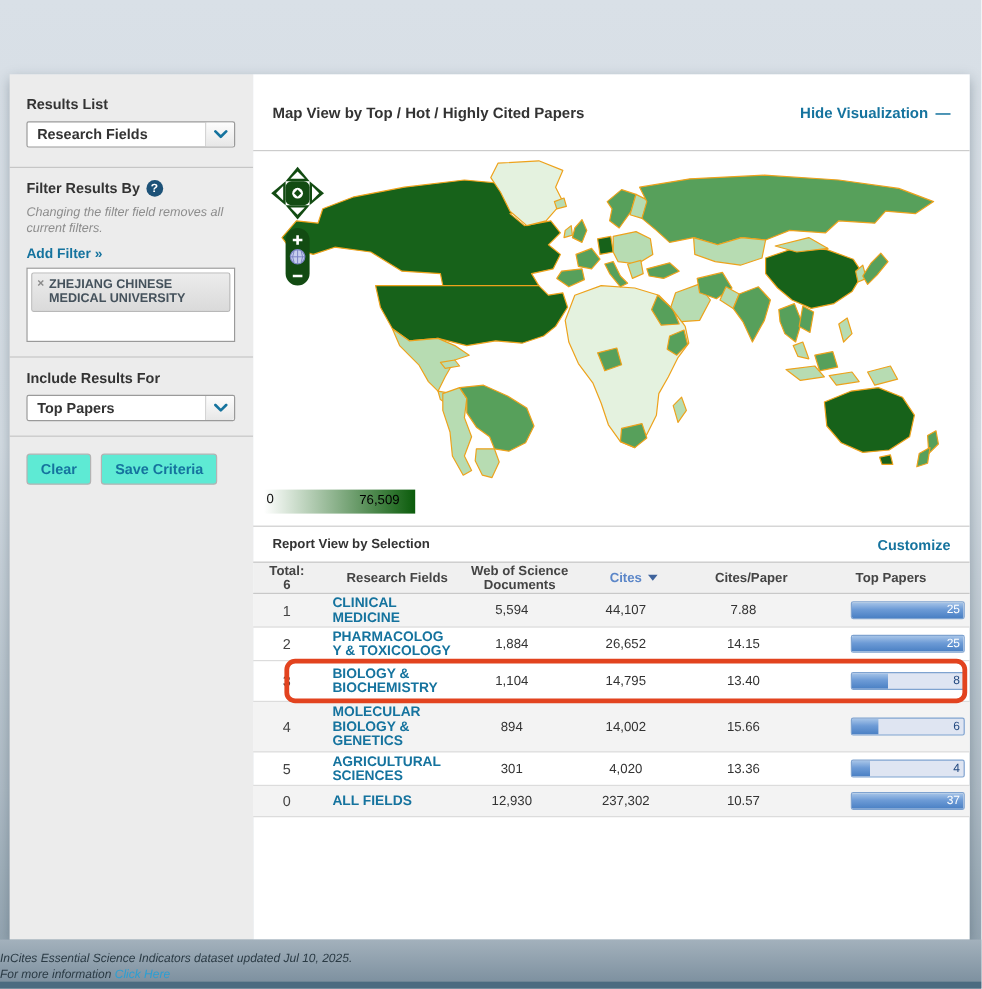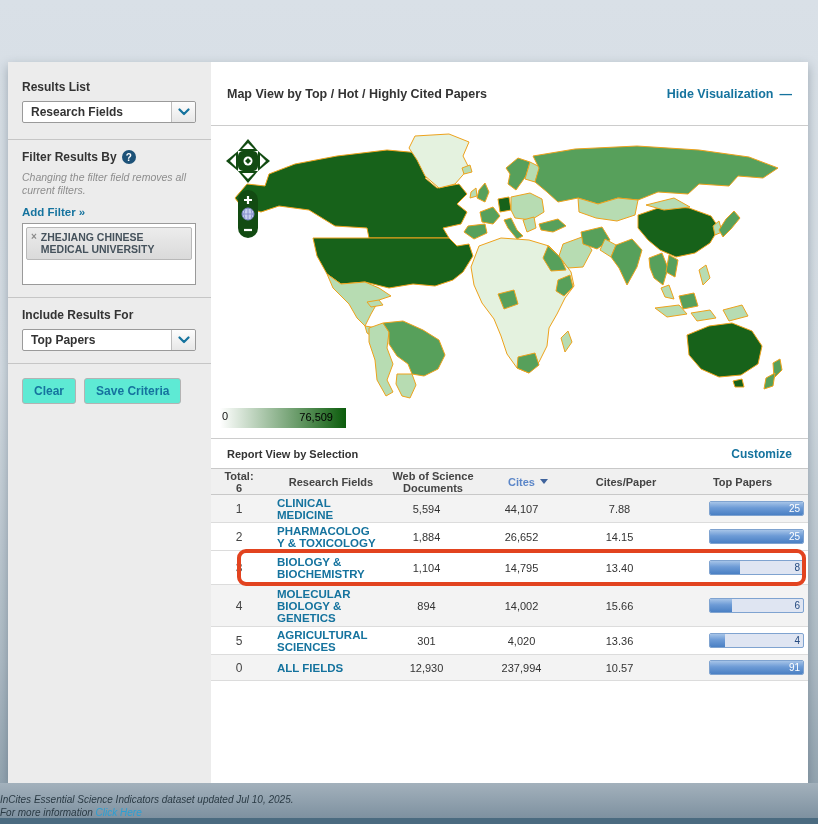--- a/index.html
+++ b/index.html
@@ -365,26 +365,26 @@
               <div class="bar-fill" style="width: 16%;"></div>
               <span class="bar-val dark">4</span>
             </div>
           </div>
       </div>
 
       <div class="trow odd h1l">
         <div class="c-rank rank">0</div>
         <a class="c-field field-link">ALL FIELDS</a>
         <div class="c-wos num">12,930</div>
-        <div class="c-cites num">237,994</div>
+        <div class="c-cites num">237,302</div>
         <div class="c-cp num">10.57</div>
         <div class="c-top">
             <div class="bar">
               <div class="bar-fill" style="width: 100%;"></div>
-              <span class="bar-val light">91</span>
+              <span class="bar-val light">37</span>
             </div>
           </div>
       </div>
 
     </main>
   </div>
 
   <div class="footer">
     <div>InCites Essential Science Indicators dataset updated Jul 10, 2025.</div>
     <div>

